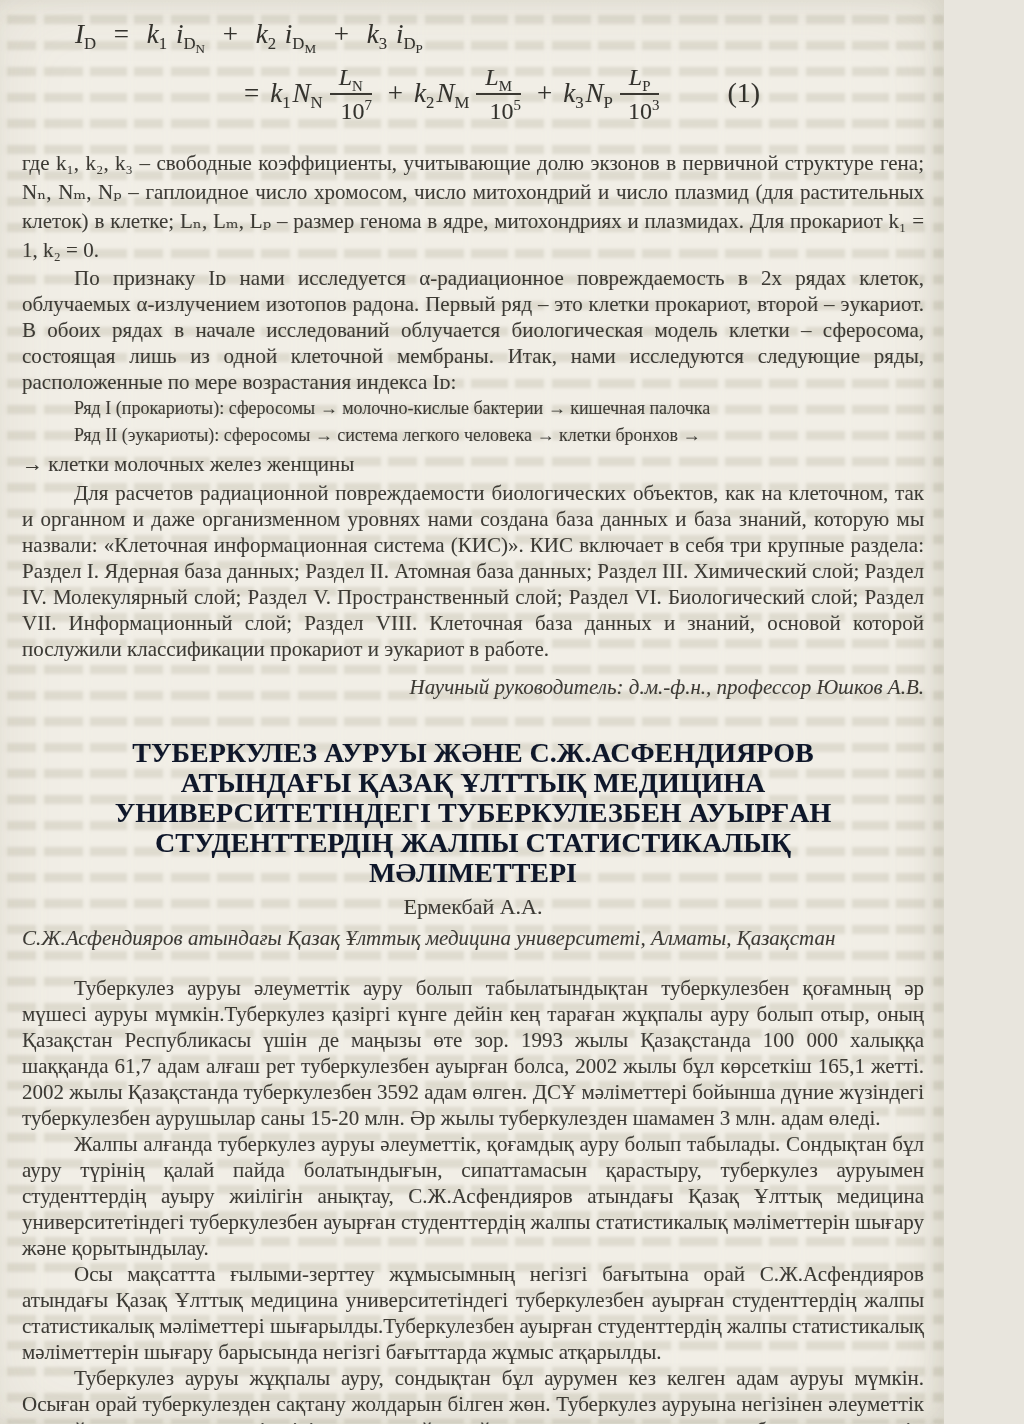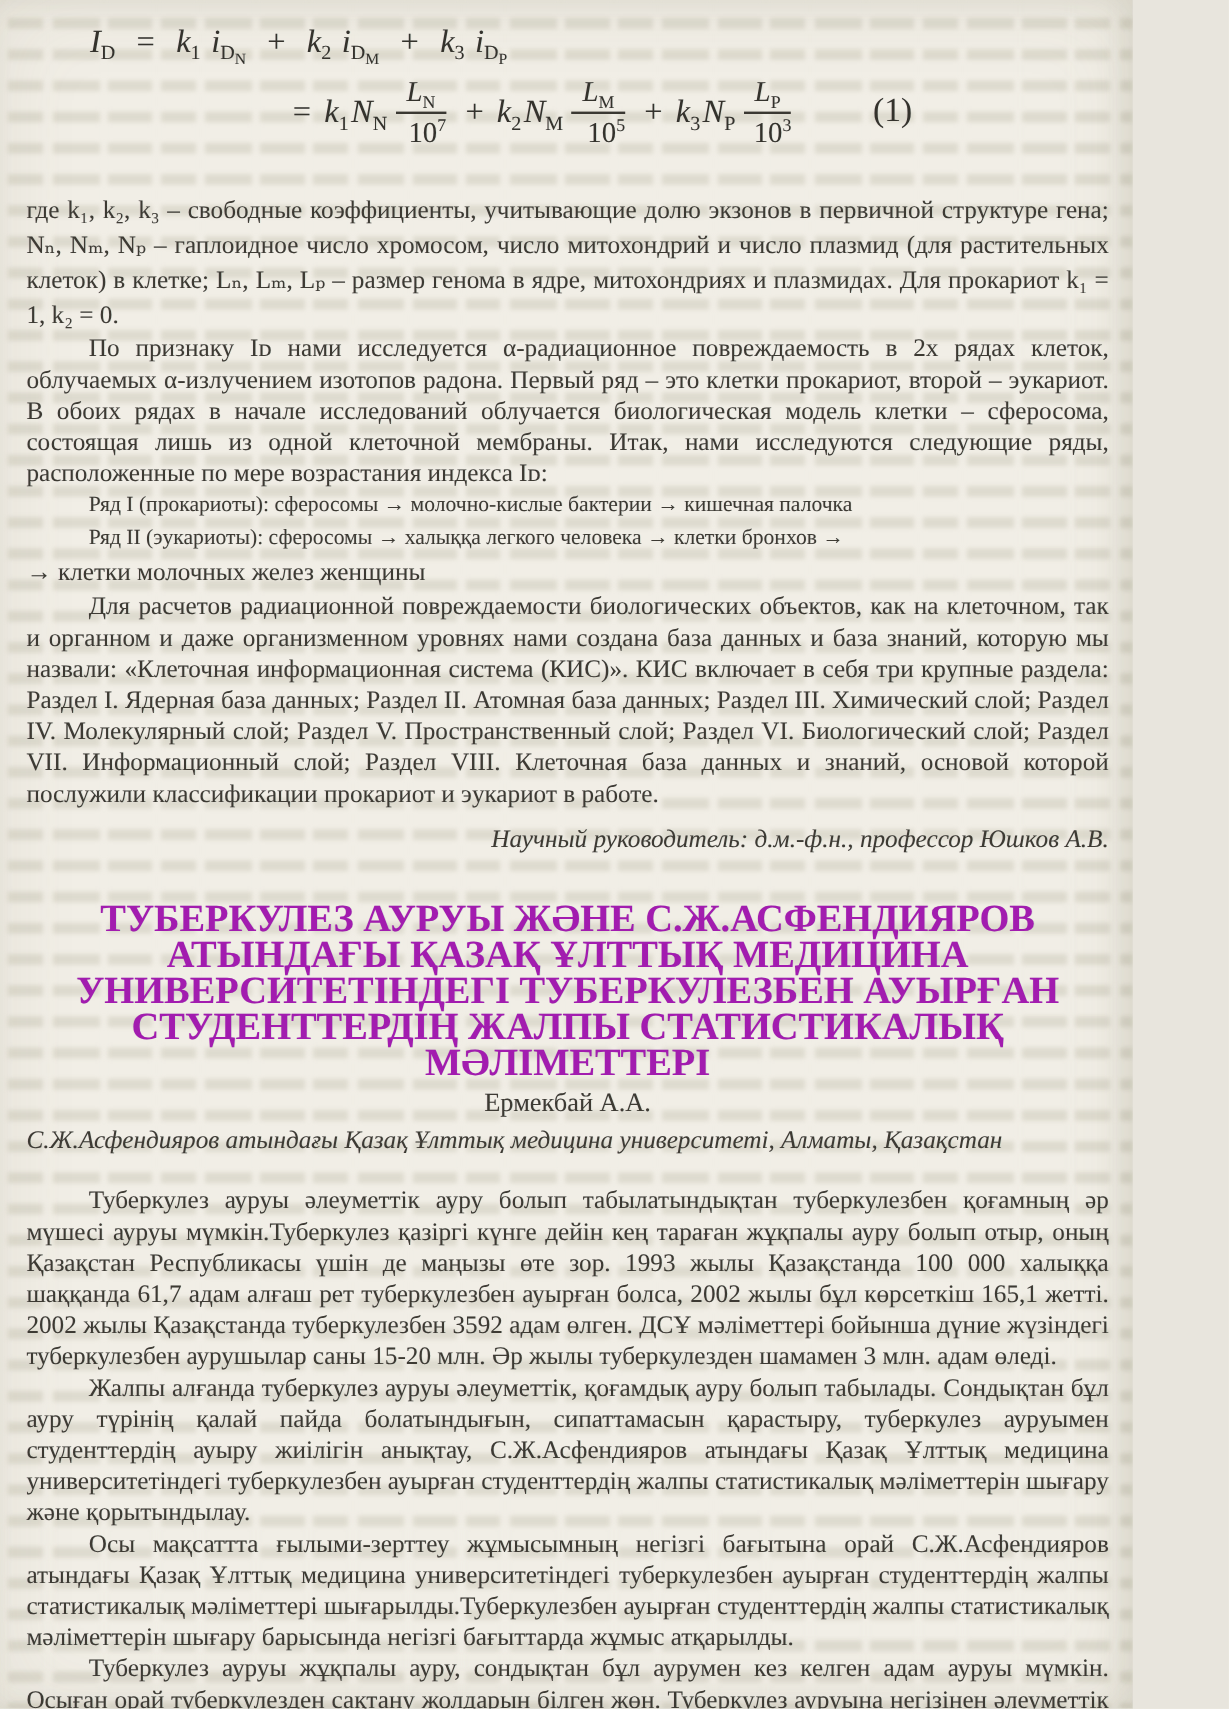--- a/index.html
+++ b/index.html
@@ -98,21 +98,21 @@
     font-size: 28px;
   }
   
   .body-text {
     font-size: 21px;
     line-height: 26px;
     text-align: justify;
     margin: 0;
   }
   .legend {
-    margin-top: 36px;
+    margin-top: 24px;
     line-height: 29px;
   }
   .indent { text-indent: 52px; }
   .row-line {
     font-size: 18px;
     line-height: 27px;
     text-indent: 52px;
   }
   .row-cont {
     font-size: 21px;
@@ -126,23 +126,23 @@
     margin: 13px 0 0;
     text-indent: 52px;
     text-align: right;
   }
   
   .kz-title {
     width: 845px;
     margin: 38px auto 0;
     text-align: center;
     font-weight: bold;
-    font-size: 32px;
+    font-size: 28px;
     line-height: 30px;
-    color: #a21caf;
+    color: #0f172a;
   }
   .kz-author {
     text-align: center;
     font-size: 22px;
     margin-top: 6px;
   }
   .kz-affil {
     text-align: left;
     font-style: italic;
     font-size: 21px;
@@ -186,21 +186,21 @@
           </span>
         <span class="eq-num">(1)</span>
       </div>
     </div>
 
     <p class="body-text legend">где k₁, k₂, k₃ – свободные коэффициенты, учитывающие долю экзонов в первичной структуре гена; Nₙ, Nₘ, Nₚ – гаплоидное число хромосом, число митохондрий и число плазмид (для растительных клеток) в клетке; Lₙ, Lₘ, Lₚ – размер генома в ядре, митохондриях и плазмидах. Для прокариот k₁ = 1, k₂ = 0.</p>
 
     <p class="body-text indent">По признаку Iᴅ нами исследуется α-радиационное повреждаемость в 2х рядах клеток, облучаемых α-излучением изотопов радона. Первый ряд – это клетки прокариот, второй – эукариот. В обоих рядах в начале исследований облучается биологическая модель клетки – сферосома, состоящая лишь из одной клеточной мембраны. Итак, нами исследуются следующие ряды, расположенные по мере возрастания индекса Iᴅ:</p>
 
     <div class="row-line">Ряд I (прокариоты): сферосомы → молочно-кислые бактерии → кишечная палочка</div>
-    <div class="row-line">Ряд II (эукариоты): сферосомы → халыққа легкого человека → клетки бронхов →</div>
+    <div class="row-line">Ряд II (эукариоты): сферосомы → система легкого человека → клетки бронхов →</div>
     <div class="row-cont">→ клетки молочных желез женщины</div>
 
     <p class="body-text indent">Для расчетов радиационной повреждаемости биологических объектов, как на клеточном, так и органном и даже организменном уровнях нами создана база данных и база знаний, которую мы назвали: «Клеточная информационная система (КИС)». КИС включает в себя три крупные раздела: Раздел I. Ядерная база данных; Раздел II. Атомная база данных; Раздел III. Химический слой; Раздел IV. Молекулярный слой; Раздел V. Пространственный слой; Раздел VI. Биологический слой; Раздел VII. Информационный слой; Раздел VIII. Клеточная база данных и знаний, основой которой послужили классификации прокариот и эукариот в работе.</p>
 
     <p class="supervisor">Научный руководитель: д.м.-ф.н., профессор Юшков А.В.</p>
 
     <h1 class="kz-title">ТУБЕРКУЛЕЗ АУРУЫ ЖӘНЕ С.Ж.АСФЕНДИЯРОВ АТЫНДАҒЫ ҚАЗАҚ ҰЛТТЫҚ МЕДИЦИНА УНИВЕРСИТЕТІНДЕГІ ТУБЕРКУЛЕЗБЕН АУЫРҒАН СТУДЕНТТЕРДІҢ ЖАЛПЫ СТАТИСТИКАЛЫҚ МӘЛІМЕТТЕРІ</h1>
 
     <div class="kz-author">Ермекбай А.А.</div>
 

